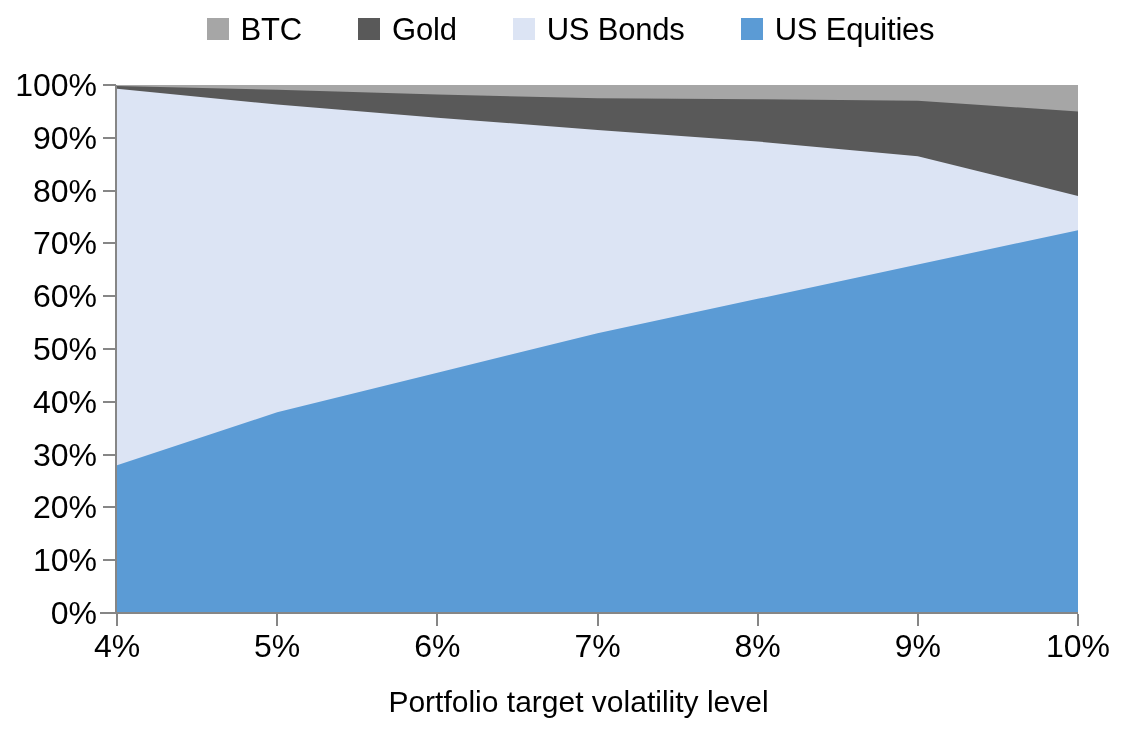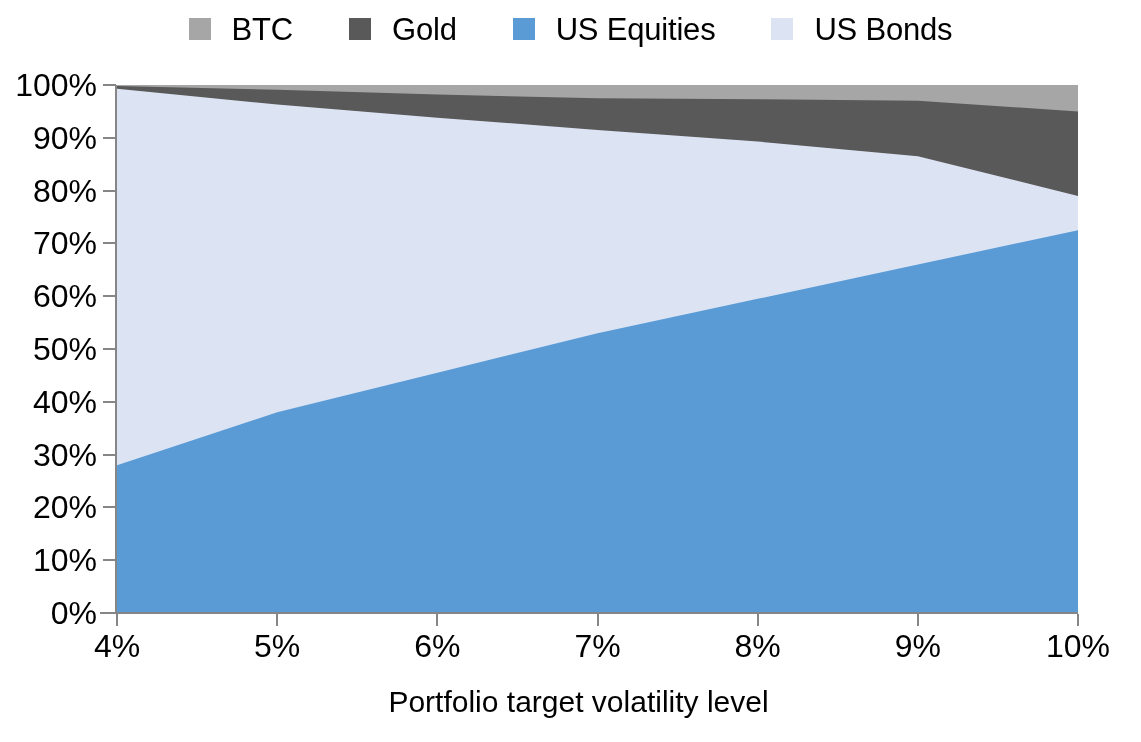--- a/index.html
+++ b/index.html
@@ -31,21 +31,21 @@
     display: flex;
     flex-direction: row;
     align-items: center;
     justify-content: center;
     gap: 56px;
   }
   .legend-entry {
     display: flex;
     flex-direction: row;
     align-items: center;
-    gap: 21px;
+    gap: 12px;
   }
   .legend-swatch {
     display: block;
     width: 22px;
     height: 22px;
     flex: 0 0 auto;
   }
   .legend-label {
     font-size: 31px;
     line-height: 31px;
@@ -140,26 +140,26 @@
   <div id="legend">
       <div class="legend-entry">
         <span class="legend-swatch" style="background: rgb(166, 166, 166);"></span>
         <span class="legend-label">BTC</span>
       </div>
       <div class="legend-entry">
         <span class="legend-swatch" style="background: rgb(89, 89, 89);"></span>
         <span class="legend-label">Gold</span>
       </div>
       <div class="legend-entry">
+        <span class="legend-swatch" style="background: rgb(220, 228, 244);"></span>
+        <span class="legend-label">US Bonds</span>
+      </div>
+      <div class="legend-entry">
         <span class="legend-swatch" style="background: rgb(91, 155, 213);"></span>
         <span class="legend-label">US Equities</span>
-      </div>
-      <div class="legend-entry">
-        <span class="legend-swatch" style="background: rgb(220, 228, 244);"></span>
-        <span class="legend-label">US Bonds</span>
       </div>
     </div>
 
   <div id="plot-area">
     <svg id="plot-svg" viewBox="0 0 961 528" preserveAspectRatio="none" xmlns="http://www.w3.org/2000/svg">
       <g id="area-layers">
           <path d="M 0.00 0.00 L 160.17 0.00 L 320.33 0.00 L 480.50 0.00 L 640.67 0.00 L 800.83 0.00 L 961.00 0.00 L 961.00 528.00 L 0.00 528.00 Z" fill="#A6A6A6" stroke="none" shape-rendering="geometricPrecision"></path>
           <path d="M 0.00 1.06 L 160.17 4.75 L 320.33 9.50 L 480.50 13.20 L 640.67 14.26 L 800.83 15.84 L 961.00 26.40 L 961.00 528.00 L 0.00 528.00 Z" fill="#595959" stroke="none" shape-rendering="geometricPrecision"></path>
           <path d="M 0.00 3.70 L 160.17 19.54 L 320.33 32.74 L 480.50 44.88 L 640.67 56.50 L 800.83 71.28 L 961.00 110.88 L 961.00 528.00 L 0.00 528.00 Z" fill="#DCE4F4" stroke="none" shape-rendering="geometricPrecision"></path>
           <path d="M 0.00 380.16 L 160.17 327.36 L 320.33 287.76 L 480.50 248.16 L 640.67 213.84 L 800.83 179.52 L 961.00 145.20 L 961.00 528.00 L 0.00 528.00 Z" fill="#5B9BD5" stroke="none" shape-rendering="geometricPrecision"></path>

